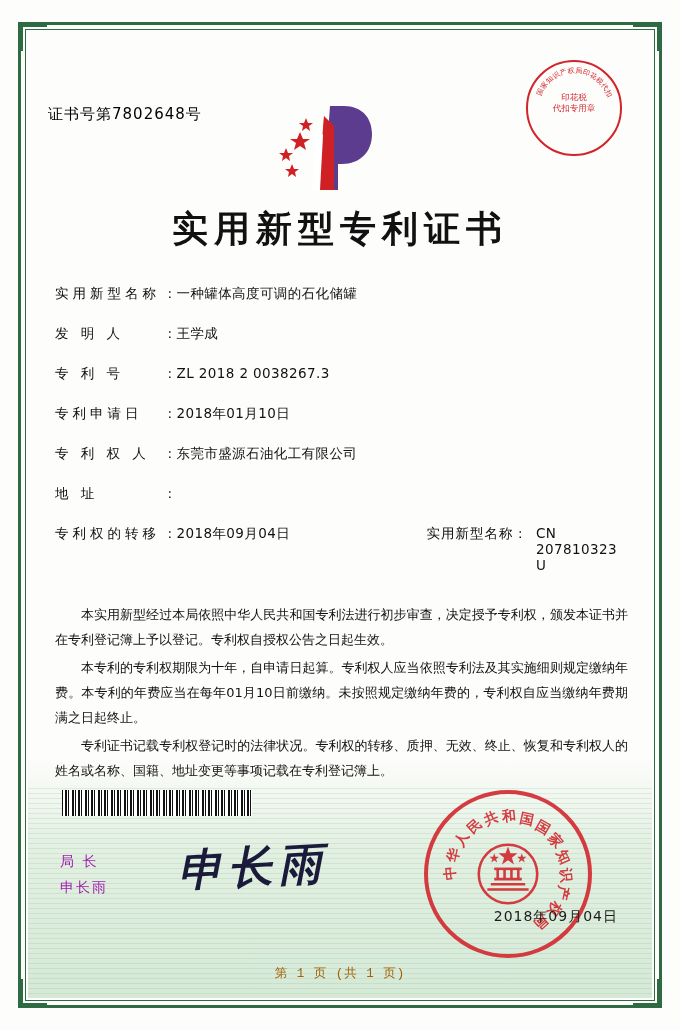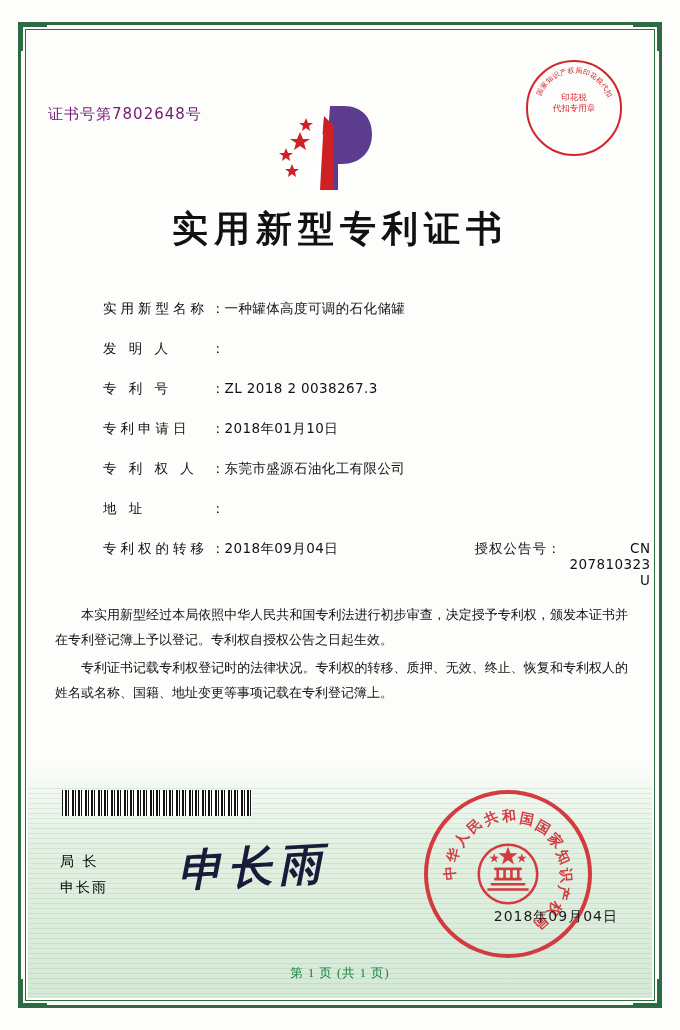--- a/index.html
+++ b/index.html
@@ -74,21 +74,21 @@
     pointer-events: none;
   }
 
   
   .cert-no {
     position: absolute;
     left: 48px;
     top: 105px;
     font-size: 15px;
     letter-spacing: 1px;
-    color: #701a75;
+    color: #000000;
     font-family: "DejaVu Sans", sans-serif;
   }
 
   
   .logo {
     position: absolute;
     left: 272px;
     top: 98px;
     width: 120px;
     height: 100px;
@@ -140,25 +140,24 @@
     letter-spacing: 6px;
     color: #111;
     font-family: "DejaVu Sans", sans-serif;
   }
 
   
   .fields {
     position: absolute;
     left: 55px;
     right: 55px;
-    top: 300px;
+    top: 285px;
     font-size: 13.5px;
     color: #111;
     font-family: "DejaVu Sans", sans-serif;
-    margin-left: 48px;
   }
   .field-row {
     display: flex;
     align-items: baseline;
     margin-bottom: 22px;
   }
   .field-label {
     width: 108px;
     flex: 0 0 108px;
     letter-spacing: 4px;
@@ -176,21 +175,20 @@
   }
   .field-label2 {
     flex: 0 0 auto;
     letter-spacing: 1px;
     white-space: nowrap;
   }
   .field-value2 {
     flex: 1 1 auto;
     padding-left: 8px;
     letter-spacing: 0.4px;
-    text-align: right;
   }
 
   
   .paras {
     position: absolute;
     left: 55px;
     right: 52px;
     top: 602px;
     font-size: 13px;
     line-height: 25px;
@@ -219,21 +217,21 @@
     );
   }
 
   
   .sig-block {
     position: absolute;
     left: 60px;
     top: 848px;
     font-size: 14px;
     line-height: 26px;
-    color: #000000;
+    color: #a21caf;
     font-family: "DejaVu Sans", sans-serif;
     letter-spacing: 2px;
   }
   .handwriting {
     position: absolute;
     left: 178px;
     top: 838px;
     font-size: 44px;
     color: #1a1a3a;
     font-family: "DejaVu Serif", serif;
@@ -285,22 +283,22 @@
   }
 
   
   .footer {
     position: absolute;
     left: 0;
     right: 0;
     bottom: 48px;
     text-align: center;
     font-size: 12.5px;
-    color: #15803d;
-    font-family: Liberation Serif, serif;
+    color: #a16207;
+    font-family: Liberation Mono, monospace;
     letter-spacing: 1px;
   }
 </style>
 </head>
 <body>
 
 <div class="page">
 
   <div class="bg-tint"></div>
   <div class="bg-lines"></div>
@@ -356,20 +354,21 @@
 
     <div class="field-row">
       <div class="field-label">实用新型名称</div>
       <div class="field-colon">：</div>
       <div class="field-value">一种罐体高度可调的石化储罐</div>
     </div>
 
     <div class="field-row">
       <div class="field-label">发 明 人</div>
       <div class="field-colon">：</div>
+      <div class="field-value">王学成</div>
     </div>
 
     <div class="field-row">
       <div class="field-label">专 利 号</div>
       <div class="field-colon">：</div>
       <div class="field-value">ZL 2018 2 0038267.3</div>
     </div>
 
     <div class="field-row">
       <div class="field-label">专利申请日</div>
@@ -385,28 +384,29 @@
 
     <div class="field-row">
       <div class="field-label">地 址</div>
       <div class="field-colon">：</div>
     </div>
 
     <div class="field-row split">
       <div class="field-label">专利权的转移</div>
       <div class="field-colon">：</div>
       <div class="field-value">2018年09月04日</div>
-      <div class="field-label2">授权公告号：</div>
+      <div class="field-label2">实用新型名称：</div>
       <div class="field-value2">CN 207810323 U</div>
     </div>
 
   </div>
 
   <div class="paras">
     <p>本实用新型经过本局依照中华人民共和国专利法进行初步审查，决定授予专利权，颁发本证书并在专利登记簿上予以登记。专利权自授权公告之日起生效。</p>
+    <p>本专利的专利权期限为十年，自申请日起算。专利权人应当依照专利法及其实施细则规定缴纳年费。本专利的年费应当在每年01月10日前缴纳。未按照规定缴纳年费的，专利权自应当缴纳年费期满之日起终止。</p>
     <p>专利证书记载专利权登记时的法律状况。专利权的转移、质押、无效、终止、恢复和专利权人的姓名或名称、国籍、地址变更等事项记载在专利登记簿上。</p>
   </div>
 
   <div class="barcode"></div>
 
   <div class="sig-block">
     <div>局 长</div>
     <div>申长雨</div>
   </div>
 

